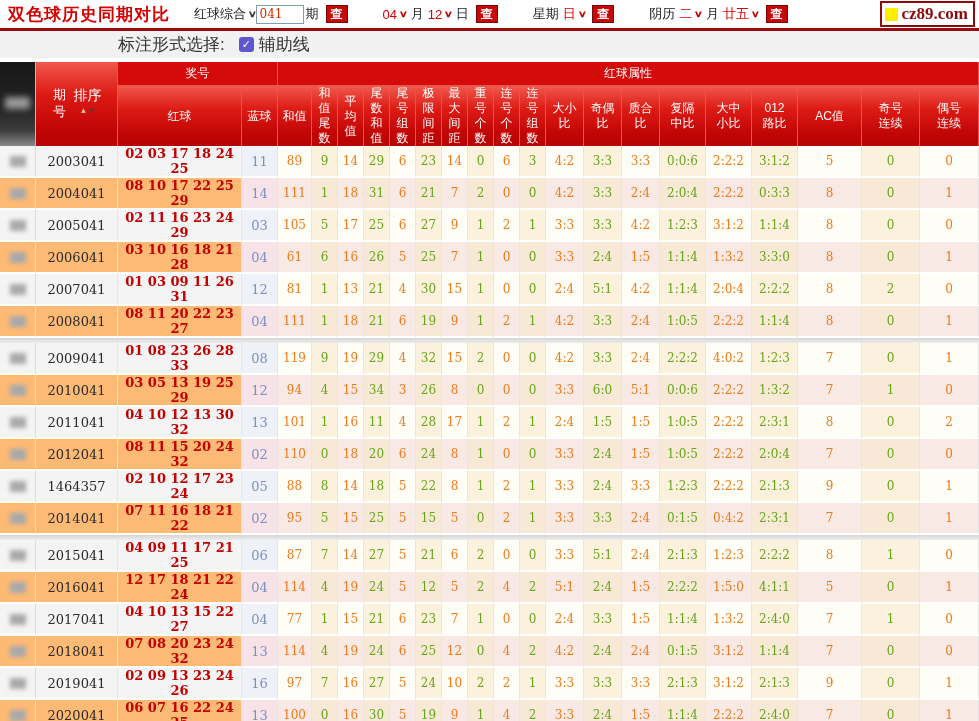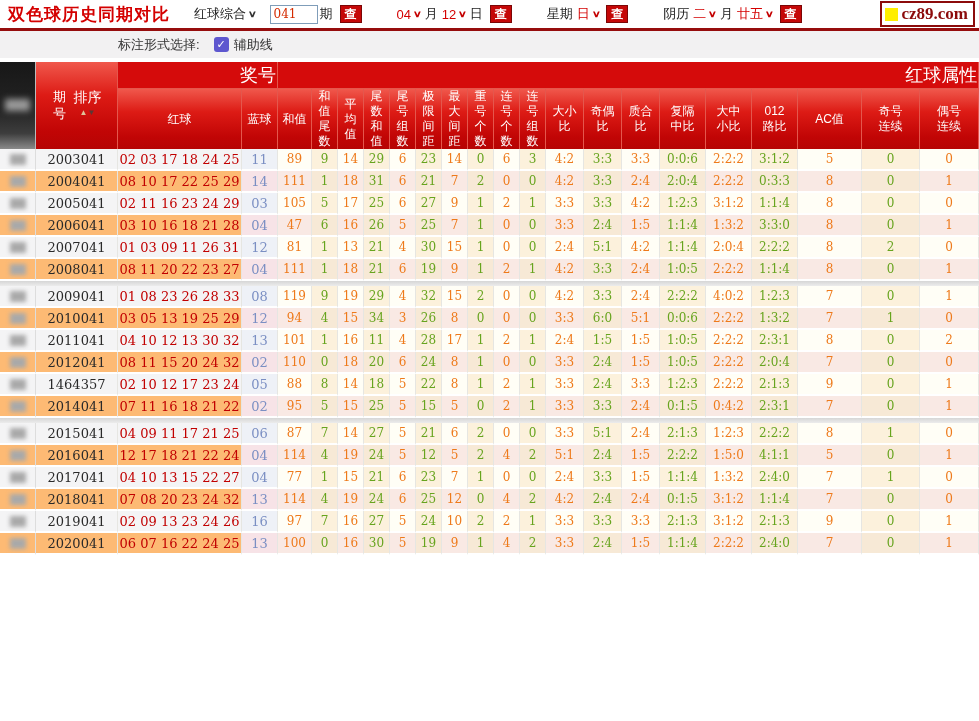--- a/index.html
+++ b/index.html
@@ -6,44 +6,44 @@
   body{width:979px;height:721px;overflow:hidden;font-family:"Liberation Sans",sans-serif;-webkit-font-smoothing:antialiased;}
 
   
   .toolbar{height:28px;display:flex;align-items:center;padding:0 4px 0 8px;font-size:13px;
            background:#fff;border-bottom:3px solid #960d0d;white-space:nowrap;}
   .title{font-size:17px;font-weight:bold;color:#d40000;margin-right:24px;letter-spacing:1px;}
   .select{color:#222;cursor:pointer;display:inline-flex;align-items:center;}
   .chev{font-size:9px;font-weight:bold;margin-left:3px;transform:scaleX(1.4);}
   .chev.dark{color:#333;} .chev.red{color:#c40000;}
   .issue-input{width:40px;height:15px;border:1px solid #7f9db9;font-size:12px;color:#d42b00;
-               padding:1px 3px;margin-left:14px;font-family:"DejaVu Serif",serif;}
+               padding:1px 3px;font-family:"DejaVu Serif",serif;}
   .lbl{color:#222;margin:0 2px;}
   .btn-cha{background:#c50808;color:#fff;border:1px solid #7c0606;font-size:12px;line-height:14px;
            padding:1px 4px;margin:0 5px;cursor:pointer;font-weight:bold;}
   .red-val{color:#d40000;display:inline-flex;align-items:center;cursor:pointer;}
   .grp{margin-left:28px;display:inline-flex;align-items:center;}
   .grp .red-val{margin:0 2px;}
   .logo{margin-left:auto;border:2px solid #8c0b0b;background:#fff;padding:0 5px 0 3px;height:22px;
         display:inline-flex;align-items:center;font-family:"Liberation Serif",serif;
         font-size:17px;font-weight:bold;color:#8c0b0b;cursor:pointer;}
   .logo-sq{width:13px;height:13px;background:#ffee00;margin-right:3px;display:inline-block;}
 
   
   .infobar{height:27px;background:#f2f1f2;display:flex;align-items:center;
-           padding-left:118px;font-size:13px;color:#333;margin-bottom:4px;}
+           padding-left:118px;font-size:17px;color:#333;margin-bottom:4px;}
   .checkbox{width:15px;height:15px;background:#5e57cf;border-radius:3px;color:#fff;font-size:11px;
             line-height:15px;text-align:center;margin:0 5px 0 14px;cursor:pointer;}
   .checkbox::after{content:"✓";}
 
   
   table{border-collapse:separate;border-spacing:0;table-layout:fixed;width:979px;}
   td,th{box-sizing:border-box;overflow:hidden;}
   th{font-weight:normal;}
-  .band{background:#d50b0b;color:#fff;height:24px;font-size:18px;text-align:right;
+  .band{background:#d50b0b;color:#fff;height:24px;font-size:12px;text-align:center;
         border-right:1px solid #e4574d;border-bottom:1px solid #e4574d;}
   .hcell{background:linear-gradient(180deg,#f0584c 0%,#dd1b15 38%,#c10505 80%,#b60404 100%);
          color:#fff;font-size:12px;text-align:center;vertical-align:middle;
          border-right:1px solid #e4574d;white-space:pre-line;line-height:1.25;height:42px;padding:0 1px;}
   .period-head{font-size:13px;}
   .qh{display:inline-block;width:16px;line-height:1.3;font-size:13px;vertical-align:middle;word-break:break-all;}
   .sortbox{display:inline-block;vertical-align:middle;margin-left:6px;cursor:pointer;}
   .sortlbl{display:block;font-size:14px;line-height:11px;}
   .arr-up{color:#dfc39b;font-size:8px;cursor:pointer;}
   .arr-down{color:#5c3734;font-size:8px;cursor:pointer;}
@@ -54,21 +54,21 @@
   .pink  .left{background:#fdba74;}
   .plain .bluebg{background:#eef1f7;}
   .pink  .bluebg{background:#f7e3e7;}
   .plain .ca{background:#fffef6;}
   .plain .cb{background:#fcf1dc;}
   .pink  .ca{background:#f9e9e4;}
   .pink  .cb{background:#f7e9d6;}
   .ca{color:#ee7a1b;}
   .cb{color:#67a41e;}
   .period{color:#2a2a2a;font-size:13px;}
-  .redballs{color:#c10000;font-weight:normal;font-size:13px;}
+  .redballs{color:#c10000;font-weight:bold;font-size:13px;}
   .blueball{color:#7b8fc3;font-size:13px;}
   .gap td{height:5px;background:linear-gradient(180deg,#d6d6d6,#ececec);border:0;padding:0;}
 
   
   .blurtd{border-bottom:2px solid #fff;border-right:1px solid #ddd;padding:0;vertical-align:middle;}
   .sq{display:block;width:16px;height:11px;margin:0 auto;background:#a9a9a9;filter:blur(2px);}
   .blur-head,.blur-foot{position:relative;border-right:1px solid #bbb;padding:0;}
   .blur-head{background:linear-gradient(180deg,#171717 0%,#242424 55%,#3d3d3d 82%,#8a8a8a 100%);}
   .blur-inner{position:absolute;left:5px;right:5px;top:42%;height:12px;background:#9a9a9a;filter:blur(3px);}
 </style>
@@ -294,21 +294,21 @@
         <td class="dc cb">0</td>
         <td class="dc ca">0</td>
       </tr>
       <tr class="row pink">
         <td class="dc blurtd left">
           <span class="sq"></span>
         </td>
         <td class="dc left period">2006041</td>
         <td class="dc left redballs">03 10 16 18 21 28</td>
         <td class="dc bluebg blueball">04</td>
-        <td class="dc ca">47</td>
+        <td class="dc ca">61</td>
         <td class="dc cb">6</td>
         <td class="dc ca">16</td>
         <td class="dc cb">26</td>
         <td class="dc ca">5</td>
         <td class="dc cb">25</td>
         <td class="dc ca">7</td>
         <td class="dc cb">1</td>
         <td class="dc ca">0</td>
         <td class="dc cb">0</td>
         <td class="dc ca">3:3</td>

